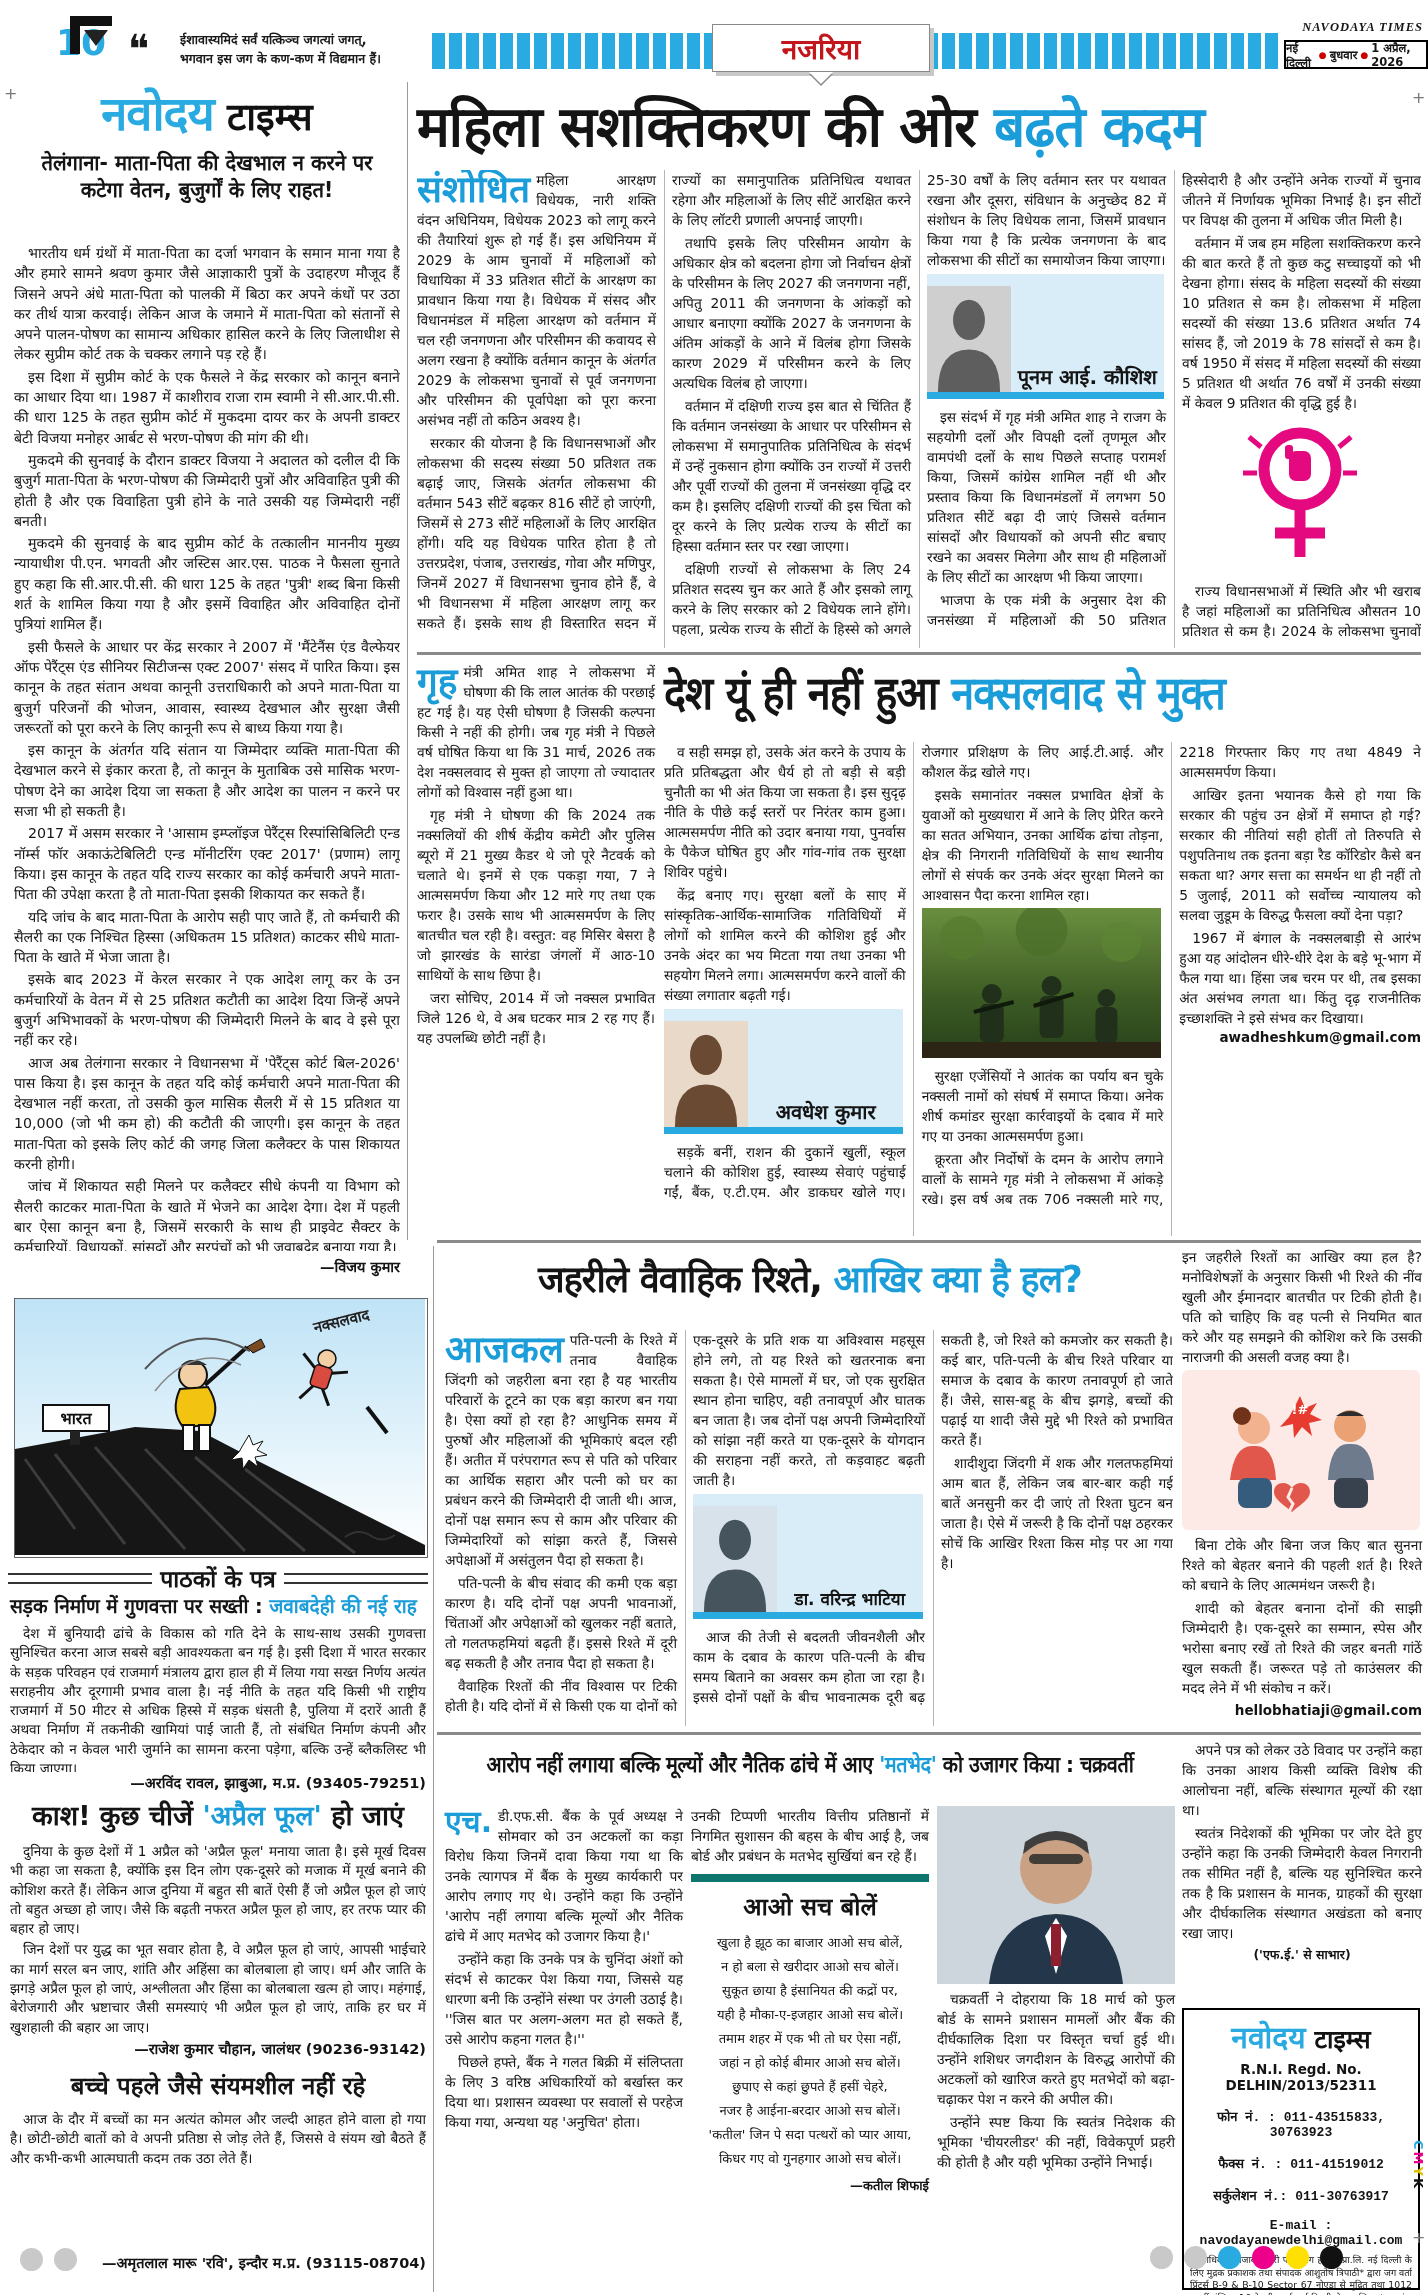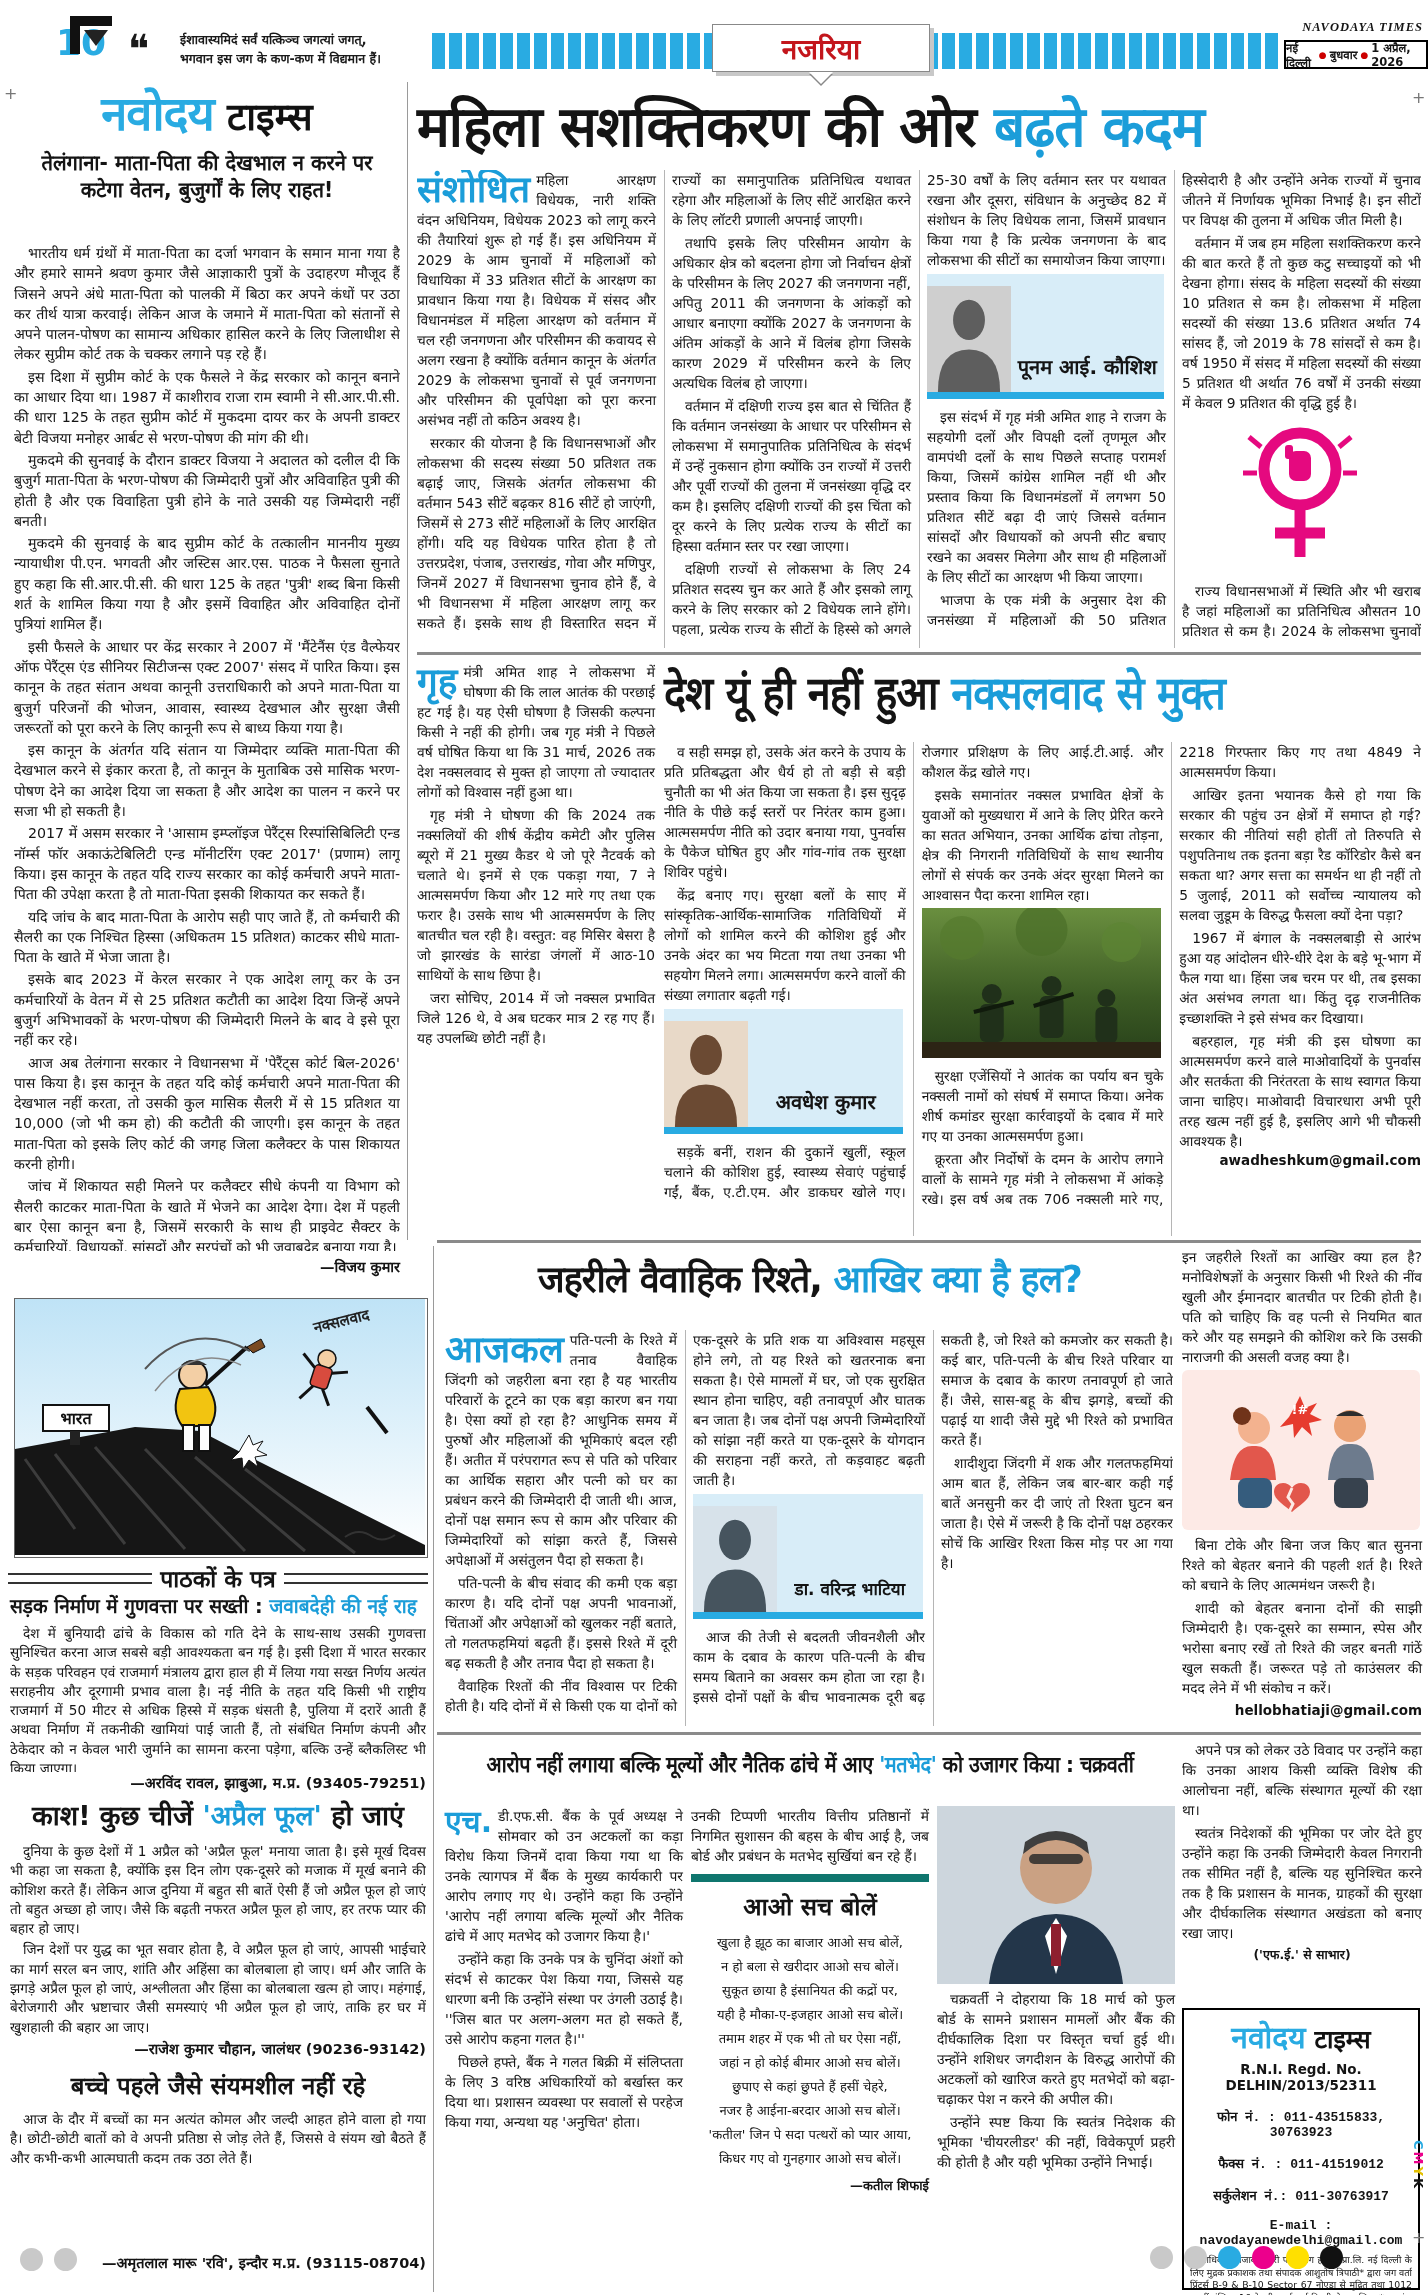--- a/index.html
+++ b/index.html
@@ -63,21 +63,21 @@
   .cols{column-gap:16px;column-rule:1px solid #b5b5b5;column-fill:auto;overflow:hidden;}
   .main-txt{font-size:13.8px;line-height:1.45;text-align:justify;}
   .main-txt p{margin:0 0 3px;text-indent:13px;}
   .lead-body{left:417px;top:170px;width:1004px;height:478px;columns:4;}
   .drop{float:left;font-weight:bold;color:var(--blue);line-height:.95;margin:2px 6px 0 0;}
   .drop.big{font-size:37px;}
   .firstpar{text-indent:0 !important;}
   .byline-box{break-inside:avoid;width:99%;height:118px;background:#d8edf8;border-bottom:7px solid var(--cyan);
               display:flex;align-items:flex-end;margin:4px 0 8px;}
   .byline-box .pic{width:84px;height:106px;flex:0 0 84px;}
-  .byline-box .nm{flex:1;text-align:center;font-size:20px;font-weight:bold;padding-bottom:10px;}
+  .byline-box .nm{flex:1;text-align:center;font-size:20px;font-weight:bold;}
   .graphic{break-inside:avoid;width:99%;display:flex;justify-content:center;margin:4px 0;}
   .email{font-weight:bold;text-align:right;font-size:13.5px;text-indent:0 !important;}
   
   .naxal-intro{left:417px;top:662px;width:238px;height:574px;}
   .naxal-hl{left:664px;top:660px;width:757px;font-size:46px;transform:scaleX(.9);transform-origin:left;}
   .naxal-body{left:664px;top:742px;width:757px;height:494px;columns:3;}
   .photo{break-inside:avoid;width:99%;margin:3px 0;}
   
   .mar-hl{left:445px;top:1252px;width:730px;font-size:37px;text-align:center;transform:scaleX(.97);transform-origin:center;}
   .mar-body{left:445px;top:1330px;width:728px;height:396px;columns:3;}
@@ -336,21 +336,20 @@
         <line x1="52" y1="104" x2="92" y2="94" stroke="#101a0c" stroke-width="4"></line>
         <line x1="112" y1="98" x2="152" y2="86" stroke="#101a0c" stroke-width="4"></line>
         <rect x="0" y="134" width="240" height="16" fill="#2c2415"></rect>
       </svg>
     </div>
     <div>
         <p>सुरक्षा एजेंसियों ने आतंक का पर्याय बन चुके नक्सली नामों को संघर्ष में समाप्त किया। अनेक शीर्ष कमांडर सुरक्षा कार्रवाइयों के दबाव में मारे गए या उनका आत्मसमर्पण हुआ।</p>
         <p>क्रूरता और निर्दोषों के दमन के आरोप लगाने वालों के सामने गृह मंत्री ने लोकसभा में आंकड़े रखे। इस वर्ष अब तक 706 नक्सली मारे गए, 2218 गिरफ्तार किए गए तथा 4849 ने आत्मसमर्पण किया।</p>
         <p>आखिर इतना भयानक कैसे हो गया कि सरकार की पहुंच उन क्षेत्रों में समाप्त हो गई? सरकार की नीतियां सही होतीं तो तिरुपति से पशुपतिनाथ तक इतना बड़ा रैड कॉरिडोर कैसे बन सकता था? अगर सत्ता का समर्थन था ही नहीं तो 5 जुलाई, 2011 को सर्वोच्च न्यायालय को सलवा जुडूम के विरुद्ध फैसला क्यों देना पड़ा?</p>
         <p>1967 में बंगाल के नक्सलबाड़ी से आरंभ हुआ यह आंदोलन धीरे-धीरे देश के बड़े भू-भाग में फैल गया था। हिंसा जब चरम पर थी, तब इसका अंत असंभव लगता था। किंतु दृढ़ राजनीतिक इच्छाशक्ति ने इसे संभव कर दिखाया।</p>
-        <p>बहरहाल, गृह मंत्री की इस घोषणा का आत्मसमर्पण करने वाले माओवादियों के पुनर्वास और सतर्कता की निरंतरता के साथ स्वागत किया जाना चाहिए। माओवादी विचारधारा अभी पूरी तरह खत्म नहीं हुई है, इसलिए आगे भी चौकसी आवश्यक है।</p>
       </div>
     <p class="email">awadheshkum@gmail.com</p>
   </div>
 
   <div class="abs a-headline mar-hl">
     <span>जहरीले वैवाहिक रिश्ते, </span><span class="blue">आखिर क्या है हल?</span>
   </div>
   <div class="abs cols main-txt mar-body" style="columns:3;">
     <p class="firstpar">
       <span class="drop big">आजकल</span><span>पति-पत्नी के रिश्ते में तनाव वैवाहिक जिंदगी को जहरीला बना रहा है यह भारतीय परिवारों के टूटने का एक बड़ा कारण बन गया है। ऐसा क्यों हो रहा है? आधुनिक समय में पुरुषों और महिलाओं की भूमिकाएं बदल रही हैं। अतीत में परंपरागत रूप से पति को परिवार का आर्थिक सहारा और पत्नी को घर का प्रबंधन करने की जिम्मेदारी दी जाती थी। आज, दोनों पक्ष समान रूप से काम और परिवार की जिम्मेदारियों को सांझा करते हैं, जिससे अपेक्षाओं में असंतुलन पैदा हो सकता है।</span>

